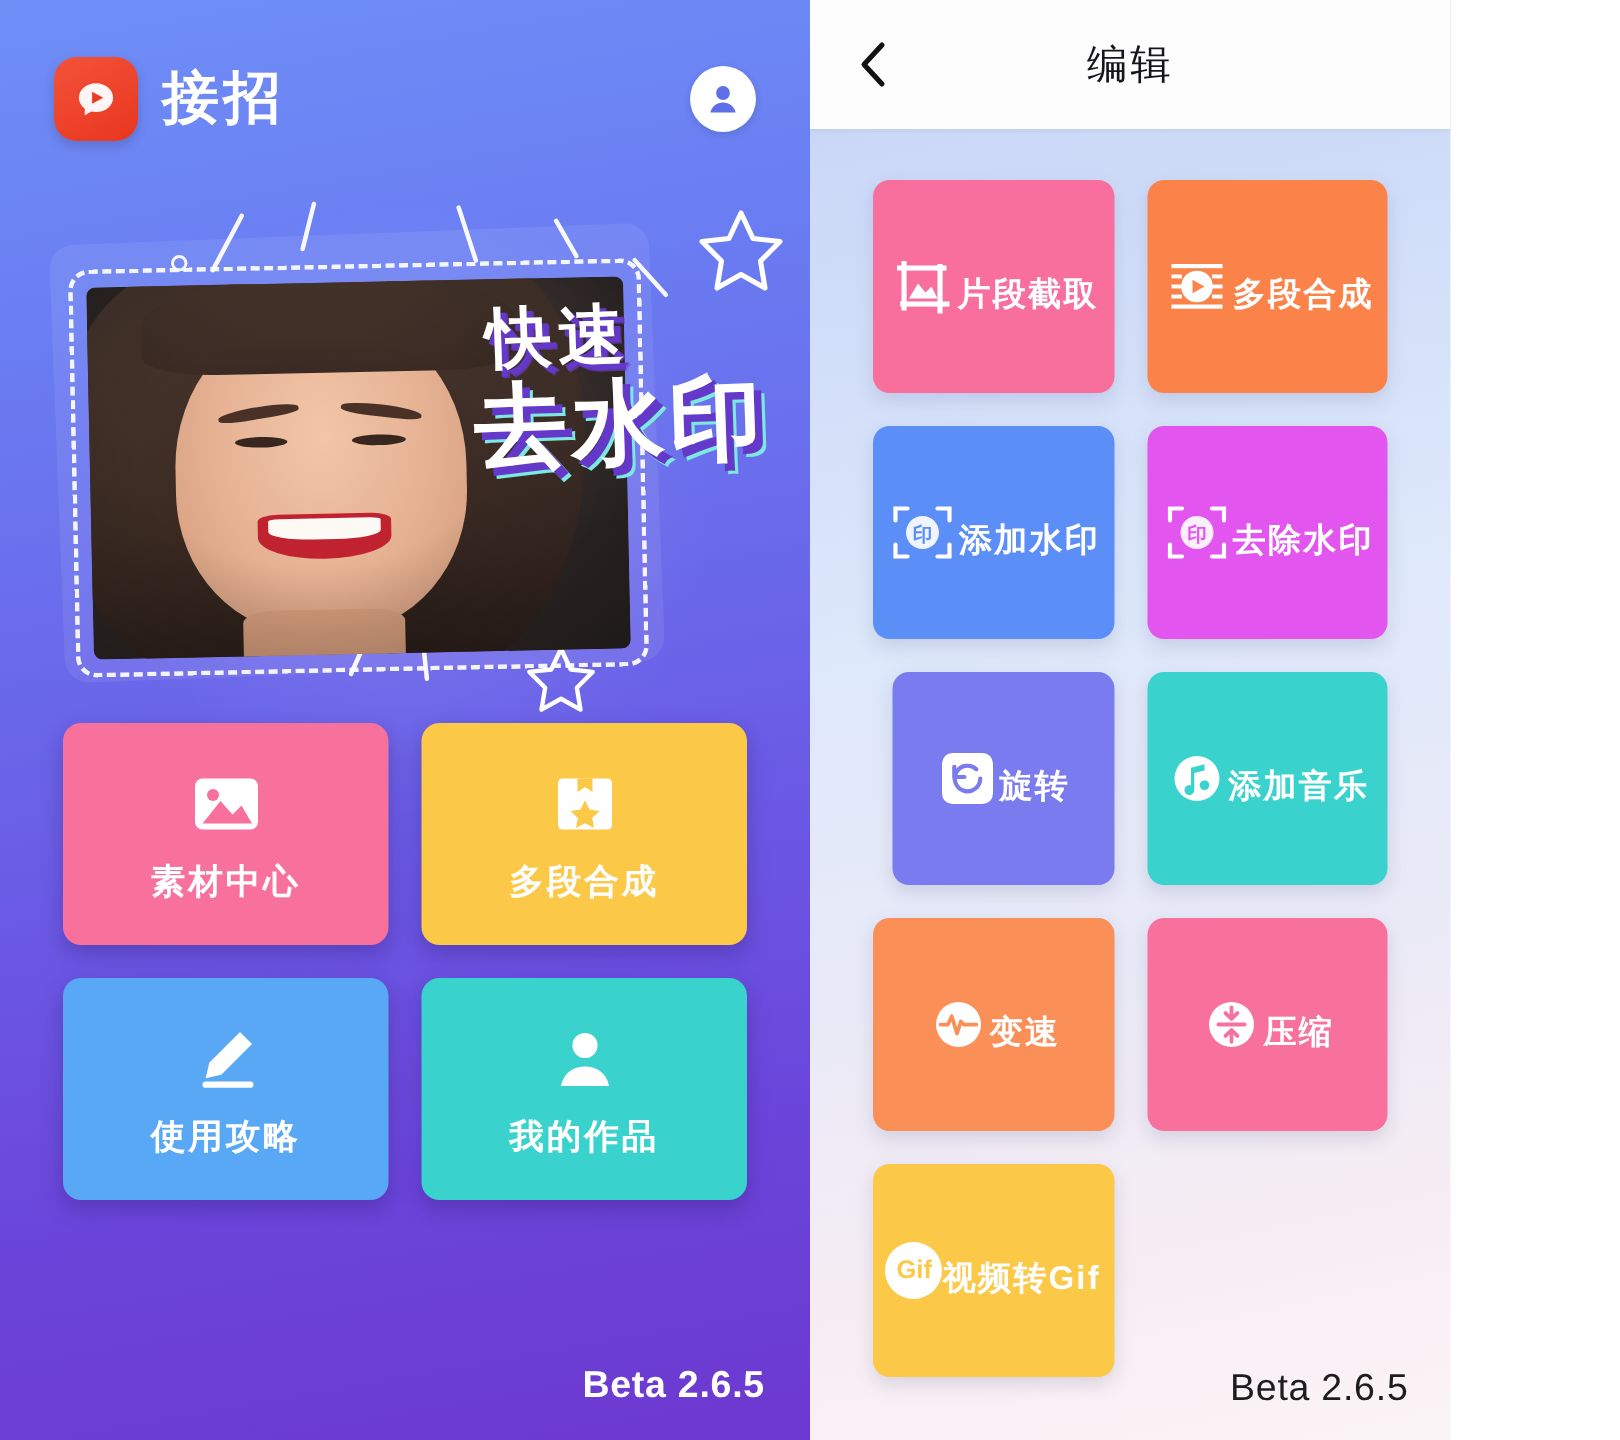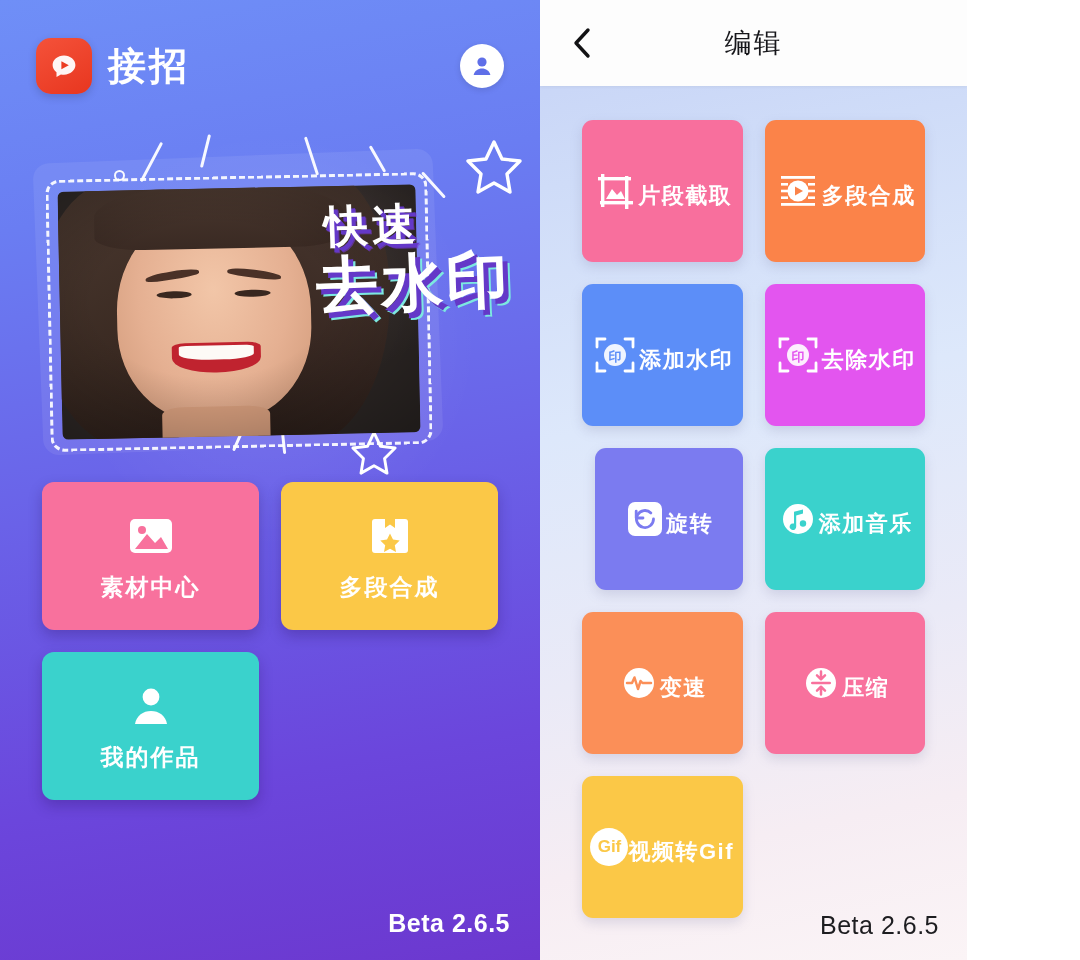--- a/index.html
+++ b/index.html
@@ -263,20 +263,29 @@
       <div class="ico">
         <svg width="46" height="46" viewBox="0 0 46 46">
           <path d="M8 6h30a3 3 0 0 1 3 3v28a3 3 0 0 1-3 3H8a3 3 0 0 1-3-3V9a3 3 0 0 1 3-3z" fill="#fff"></path>
           <path d="M18 6h10v9l-5-3.4L18 15z" fill="#fbc847"></path>
           <path d="M23 20.5l3 6.1 6.7 1-4.9 4.7 1.2 6.7L23 35.8l-6 3.2 1.2-6.7-4.9-4.7 6.7-1z" fill="#fbc847"></path>
         </svg>
       </div>
       <div class="lbl">多段合成</div>
     </div>
 
+    <div class="lp-card" style="background:#58a8f5;">
+      <div class="ico">
+        <svg width="50" height="46" viewBox="0 0 50 46">
+          <path d="M34 5l8 8-20.5 20.5-10.4 2.4 2.4-10.4z" fill="#fff"></path>
+          <rect x="9" y="38" width="34" height="4.2" rx="2.1" fill="#fff"></rect>
+        </svg>
+      </div>
+      <div class="lbl">使用攻略</div>
+    </div>
 
     <div class="lp-card" style="background:#3ad2cc;">
       <div class="ico">
         <svg width="46" height="46" viewBox="0 0 46 46">
           <circle cx="23" cy="14" r="8.4" fill="#fff"></circle>
           <path d="M7 41c1.4-8.4 8.2-13 16-13s14.6 4.6 16 13z" fill="#fff"></path>
         </svg>
       </div>
       <div class="lbl">我的作品</div>
     </div>

